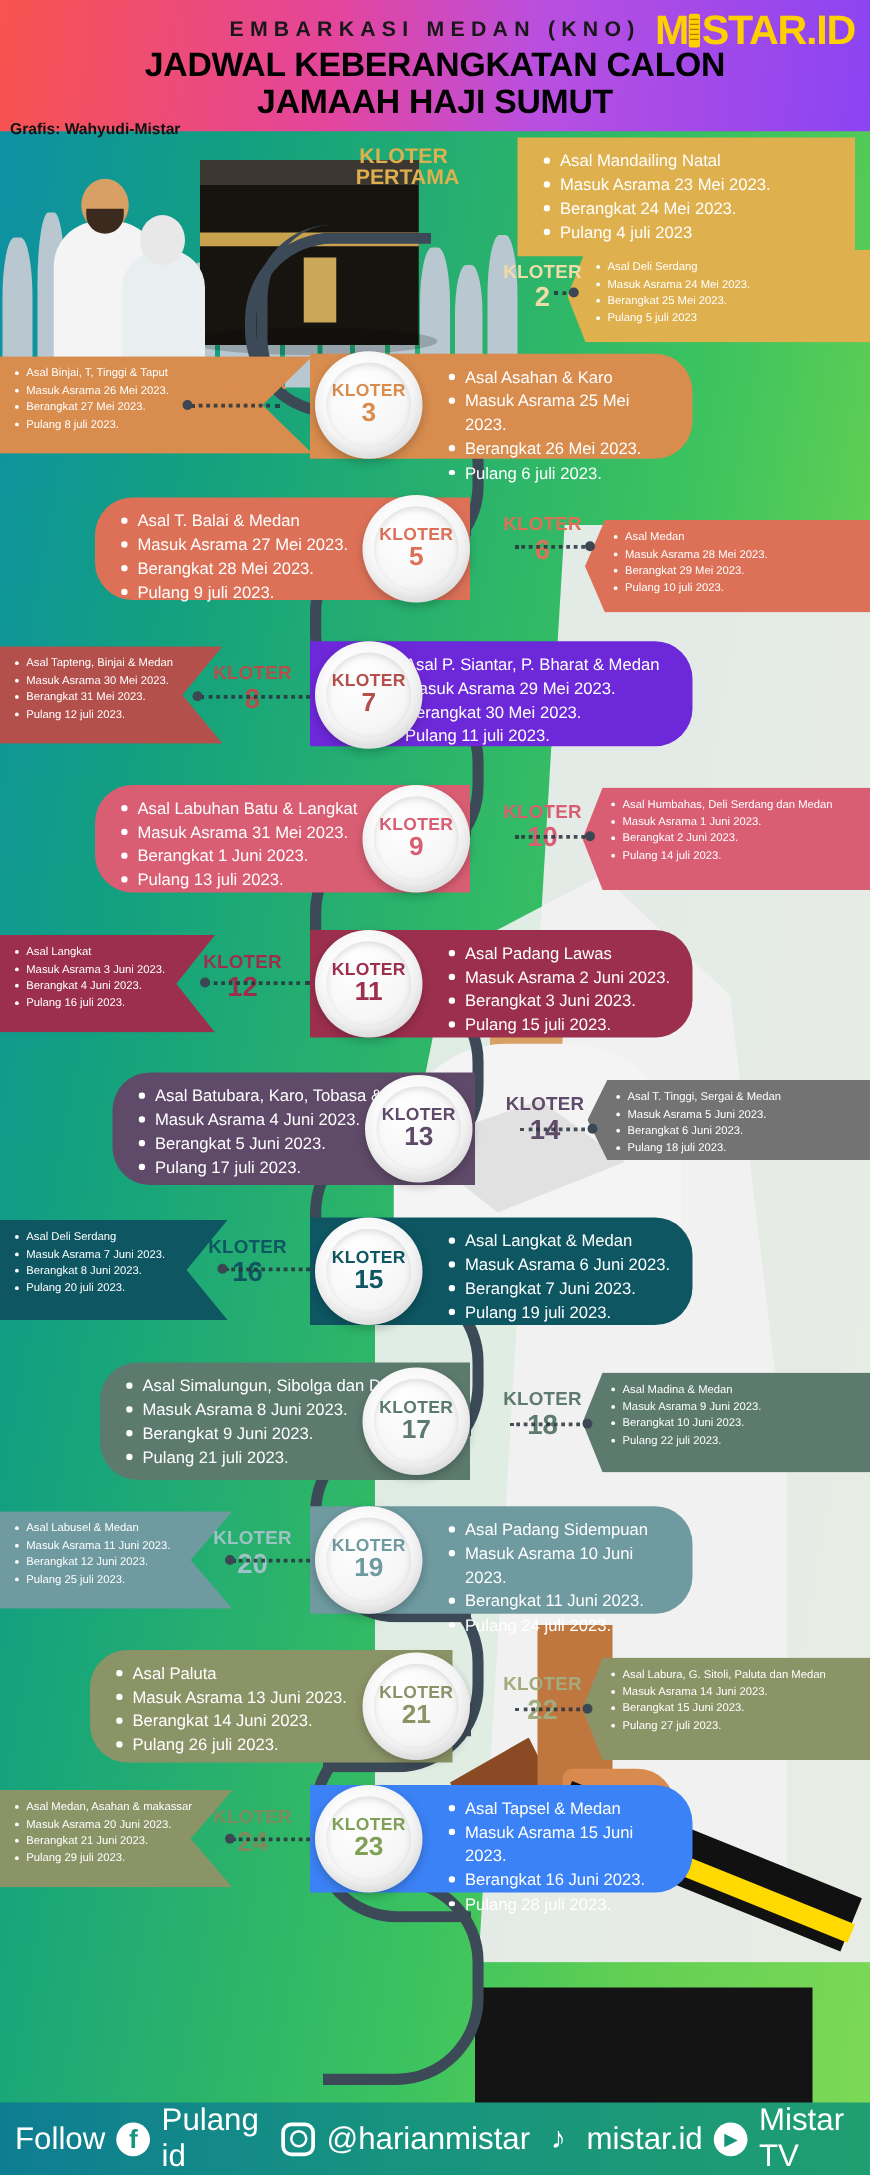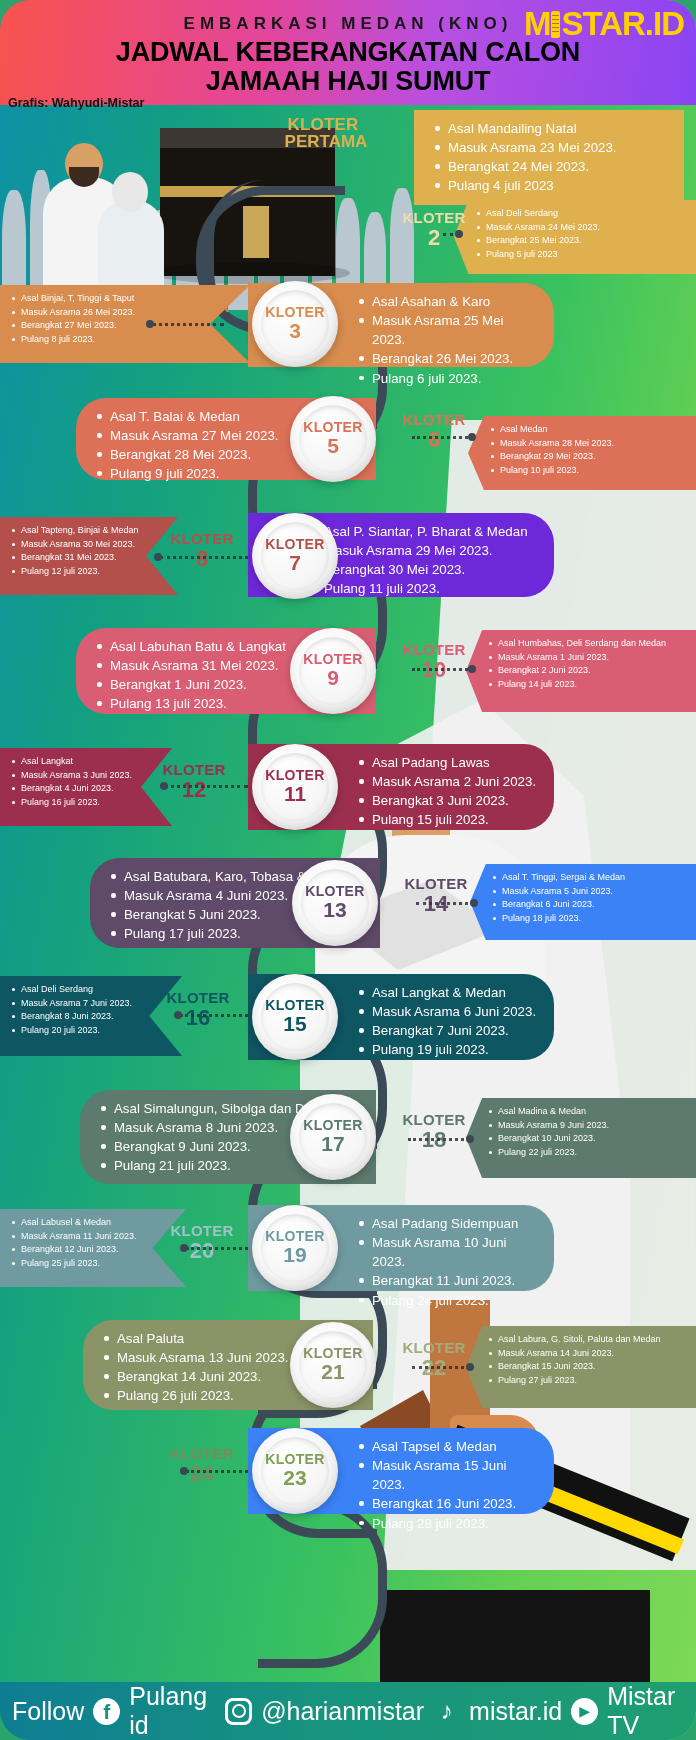--- a/index.html
+++ b/index.html
@@ -1,21 +1,21 @@
 <!DOCTYPE html>
 <html><head>
 <meta charset="utf-8">
 <style>
   html,body{margin:0;padding:0;}
   body{
     width:696px;height:1740px;overflow:hidden;
     font-family:"Liberation Sans", sans-serif;
     background:#2aa46a;
   }
-  .page{position:relative;width:696px;height:1740px;overflow:hidden;border-radius:30px;}
+  .page{position:relative;width:696px;height:1740px;overflow:hidden;}
 
   
   .bg{position:absolute;inset:0;
     background:linear-gradient(100deg,#0d8fa8 0%,#13a07f 22%,#2bb36b 45%,#3cc35f 62%,#62cf53 78%,#7ed957 100%);
   }
   .bg-grey{position:absolute;left:55%;top:420px;width:45%;height:1150px;
     background:#ededed;clip-path:polygon(22% 0,100% 0,100% 100%,0 100%);opacity:.95;}
   .bg-fig-right{position:absolute;left:300px;top:700px;width:330px;height:800px;
     background:#f2f2f2;border-radius:50% 50% 0 0 / 30% 30% 0 0;opacity:.9;
     clip-path:polygon(18% 8%,55% 0,86% 12%,100% 60%,100% 100%,0 100%,0 45%);}
@@ -373,21 +373,21 @@
           <li>Asal Batubara, Karo, Tobasa &amp; Medan</li>
           <li>Masuk Asrama 4 Juni 2023.</li>
           <li>Berangkat 5 Juni 2023.</li>
           <li>Pulang 17 juli 2023.</li>
         </ul>
     </div>
     <div class="badge" style="left:292px;top:2px;color:#5f4a69;">
       <span class="bt">KLOTER</span>
       <span class="bn">13</span>
     </div>
-    <div class="flag" style="left:470px;top:6px;width:226px;height:76px;background:#3b82f6;clip-path:polygon(7% 0,100% 0,100% 100%,7% 100%,0 50%);">
+    <div class="flag" style="left:470px;top:6px;width:226px;height:64px;background:#737373;clip-path:polygon(7% 0,100% 0,100% 100%,7% 100%,0 50%);">
       <ul style="padding-left:22px;">
           <li>Asal T. Tinggi, Sergai &amp; Medan</li>
           <li>Masuk Asrama 5 Juni 2023.</li>
           <li>Berangkat 6 Juni 2023.</li>
           <li>Pulang 18 juli 2023.</li>
         </ul>
     </div>
     <div class="klabel" style="left:394px;top:18px;width:84px;color:#5f4a69;">
       <span class="bt">KLOTER</span>
       <span class="bn">14</span>
@@ -477,21 +477,21 @@
     </div>
     <div class="klabel" style="left:160px;top:18px;width:84px;color:#9ec2c5;">
       <span class="bt">KLOTER</span>
       <span class="bn">20</span>
     </div>
     <div class="dots" style="left:186px;top:42px;width:62px;"></div>
     <div class="dot-end" style="left:180px;top:39px;"></div>
   </div>
 
   <div class="row" style="top:1320px;height:90px;">
-    <div class="card" style="left:83px;top:0;width:290px;height:90px;background:#8b9467;border-radius:30px 0 0 30px;">
+    <div class="card" style="left:72px;top:0;width:290px;height:90px;background:#8b9467;border-radius:30px 0 0 30px;">
       <ul>
           <li>Asal Paluta</li>
           <li>Masuk Asrama 13 Juni 2023.</li>
           <li>Berangkat 14 Juni 2023.</li>
           <li>Pulang 26 juli 2023.</li>
         </ul>
     </div>
     <div class="badge" style="left:290px;top:2px;color:#8b9467;">
       <span class="bt">KLOTER</span>
       <span class="bn">21</span>
@@ -517,20 +517,28 @@
       <ul>
           <li>Asal Tapsel &amp; Medan</li>
           <li>Masuk Asrama 15 Juni 2023.</li>
           <li>Berangkat 16 Juni 2023.</li>
           <li>Pulang 28 juli 2023.</li>
         </ul>
     </div>
     <div class="badge" style="left:252px;top:0;color:#7fa055;">
       <span class="bt">KLOTER</span>
       <span class="bn">23</span>
+    </div>
+    <div class="flag left-edge" style="left:0;top:4px;width:186px;height:78px;background:#8b9467;clip-path:polygon(0 0,100% 0,82% 50%,100% 100%,0 100%);">
+      <ul>
+          <li>Asal Medan, Asahan &amp; makassar</li>
+          <li>Masuk Asrama 20 Juni 2023.</li>
+          <li>Berangkat 21 Juni 2023.</li>
+          <li>Pulang 29 juli 2023.</li>
+        </ul>
     </div>
     <div class="klabel" style="left:160px;top:18px;width:84px;color:#7d8a5e;">
       <span class="bt">KLOTER</span>
       <span class="bn">24</span>
     </div>
     <div class="dots" style="left:186px;top:42px;width:62px;"></div>
     <div class="dot-end" style="left:180px;top:39px;"></div>
   </div>
 
   <div class="footer">

